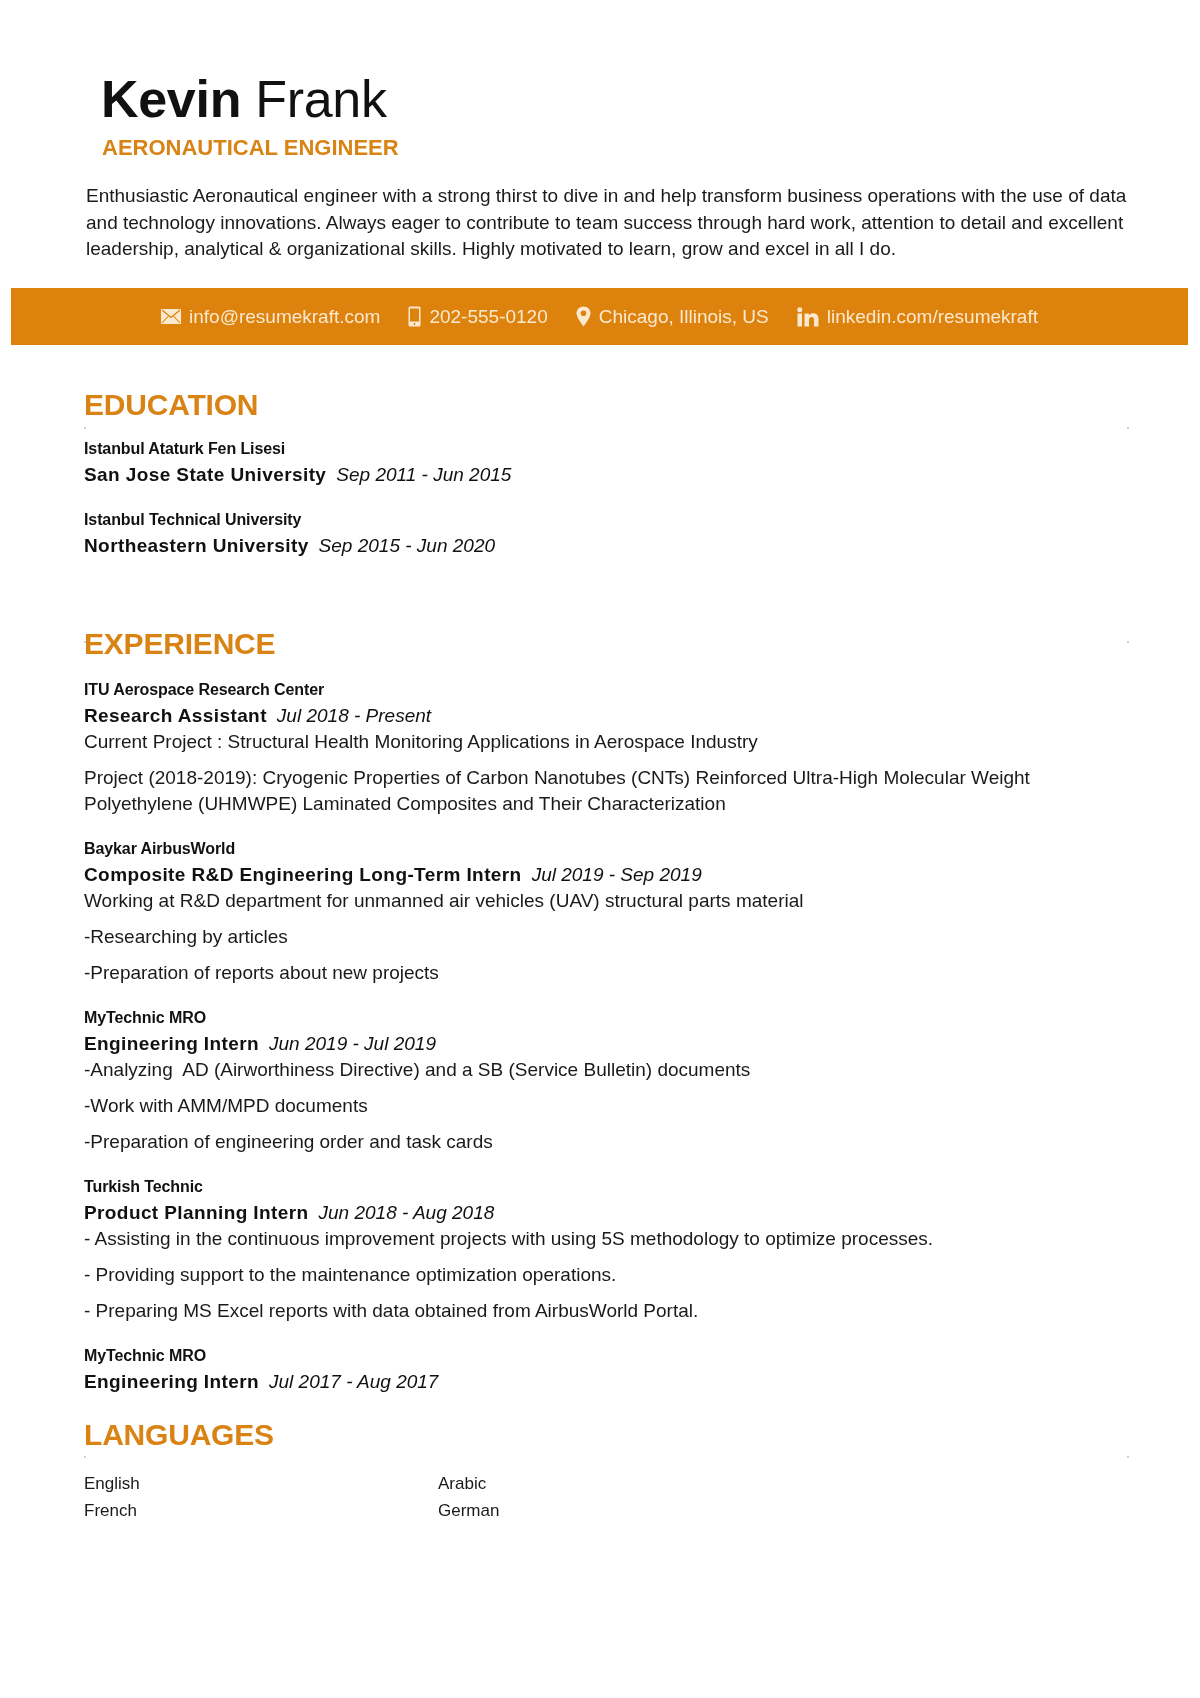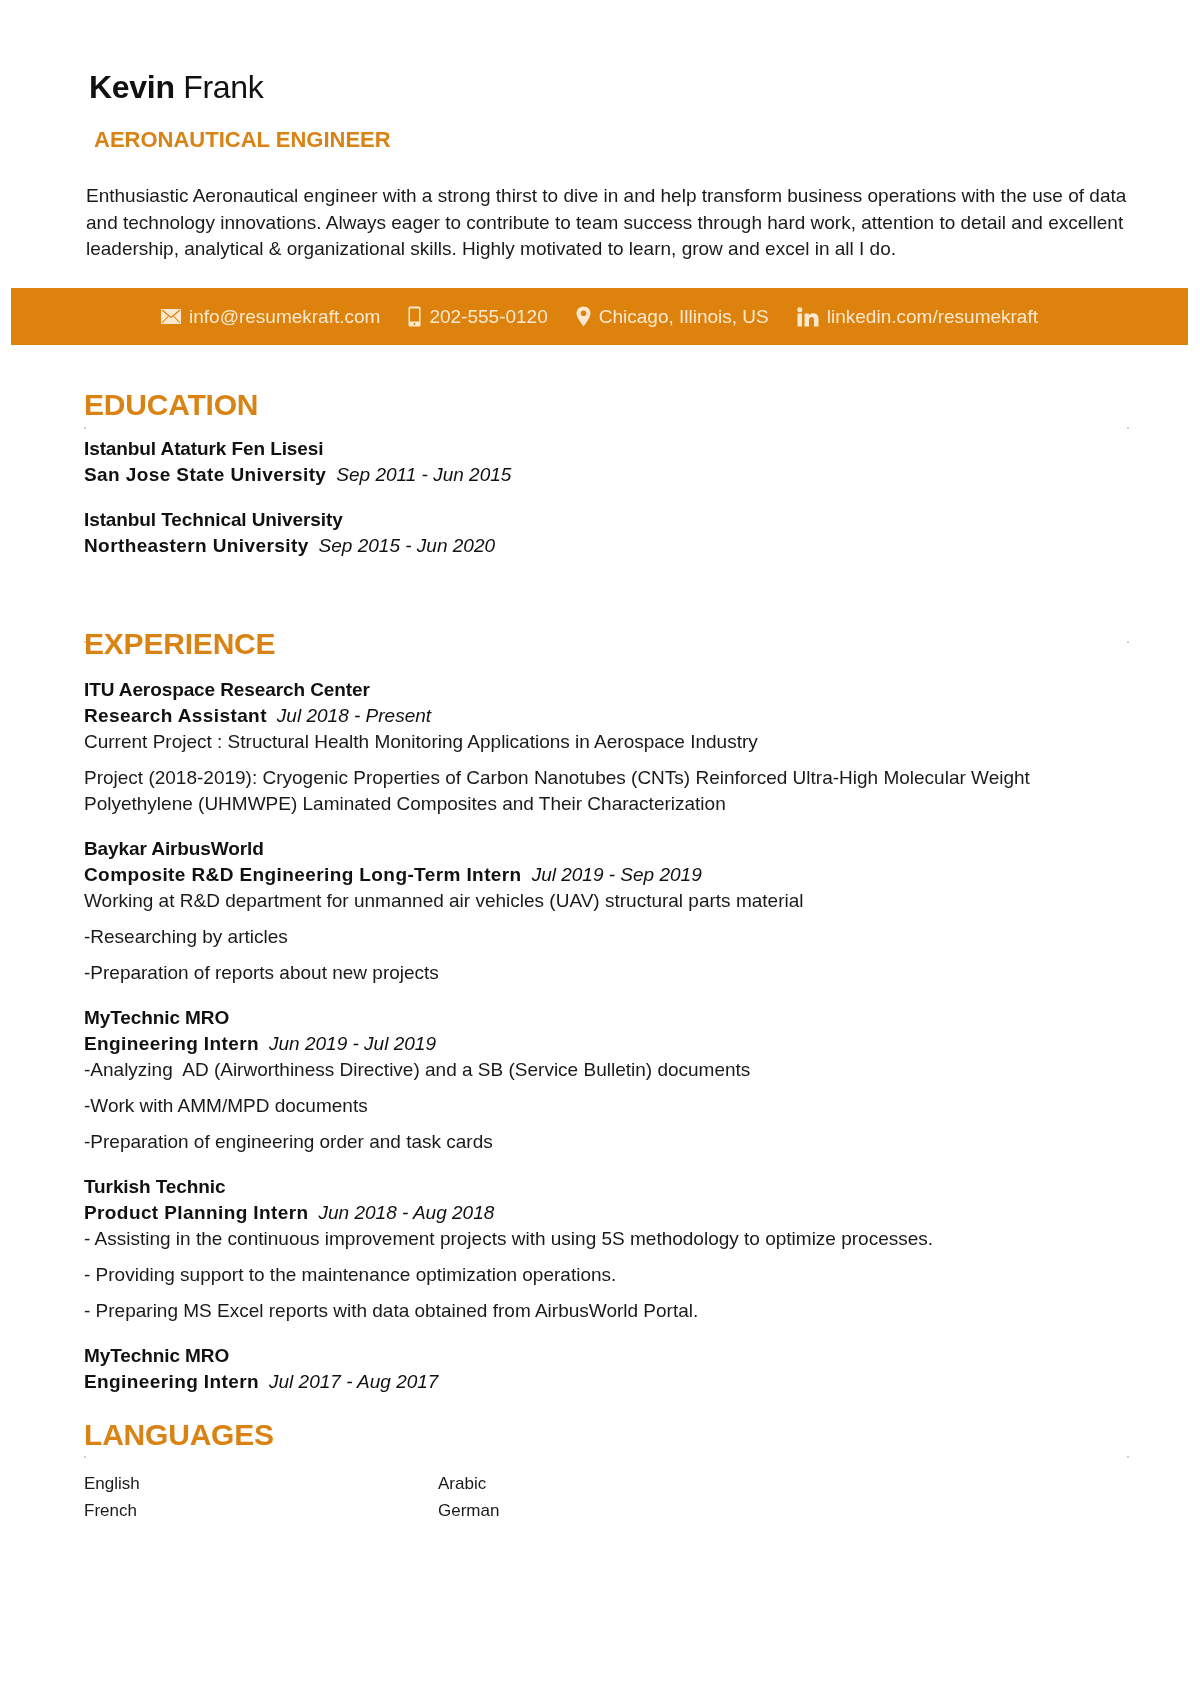--- a/index.html
+++ b/index.html
@@ -1,35 +1,35 @@
 <!DOCTYPE html>
 <html><head>
 <meta charset="utf-8">
 <style>
   html, body { margin:0; padding:0; background:#ffffff; }
   body { width:1200px; height:1698px; position:relative; overflow:hidden;
          font-family:"Liberation Sans", sans-serif; color:#111; }
   .page { position:absolute; left:0; top:0; width:1200px; height:1698px; }
 
-  .name { position:absolute; left:86px; top:56px; font-size:32px; line-height:56px; margin:3px; font-weight:normal; letter-spacing:-0.3px; }
+  .name { position:absolute; left:86px; top:56px; font-size:52px; line-height:56px; margin:15px; font-weight:normal; letter-spacing:-0.3px; }
   .name .first { font-weight:bold; }
-  .jobtitle { position:absolute; left:86px; top:119px; font-size:22px; line-height:26px; font-weight:bold; color:#d98315; margin:8px; }
+  .jobtitle { position:absolute; left:86px; top:119px; font-size:22px; line-height:26px; font-weight:bold; color:#d98315; margin:16px; }
   .summary { position:absolute; left:86px; top:183px; width:1050px; font-size:19px; line-height:26.5px; color:#1a1a1a; margin:0; }
 
   .banner { position:absolute; left:11px; top:288px; width:1177px; height:57px; background:#de820e;
             display:flex; align-items:center; justify-content:center; gap:28px; color:#fbe9cf; font-size:19px; }
   .contact { display:flex; align-items:center; gap:8px; }
   .contact .icon { display:inline-flex; align-items:center; justify-content:center; }
 
   .section { position:absolute; left:84px; width:1060px; }
   .section-title { font-size:30px; font-weight:bold; color:#d98315; margin:0; line-height:30px; letter-spacing:-0.2px; }
   .rule-dot { position:absolute; width:2px; height:2px; background:#cfcfcf; }
 
   .entry { margin:0; }
-  .org { font-size:19px; font-weight:bold; line-height:26px; margin:0; letter-spacing:-0.1px; }
+  .org { font-size:16px; font-weight:bold; line-height:26px; margin:0; letter-spacing:-0.1px; }
   .role-line { font-size:19px; line-height:26px; margin:0; }
   .role { font-weight:bold; letter-spacing:0.4px; }
   .dates { font-style:italic; margin-left:10px; }
   .detail { font-size:19px; line-height:26px; margin:0; color:#1a1a1a; }
   .detail + .detail { margin-top:10px; }
 
   .lang-grid { display:grid; grid-template-columns:354px 300px; row-gap:0; margin-top:0; }
   .lang { font-size:17px; line-height:27px; color:#1a1a1a; }
 </style>
 </head>

